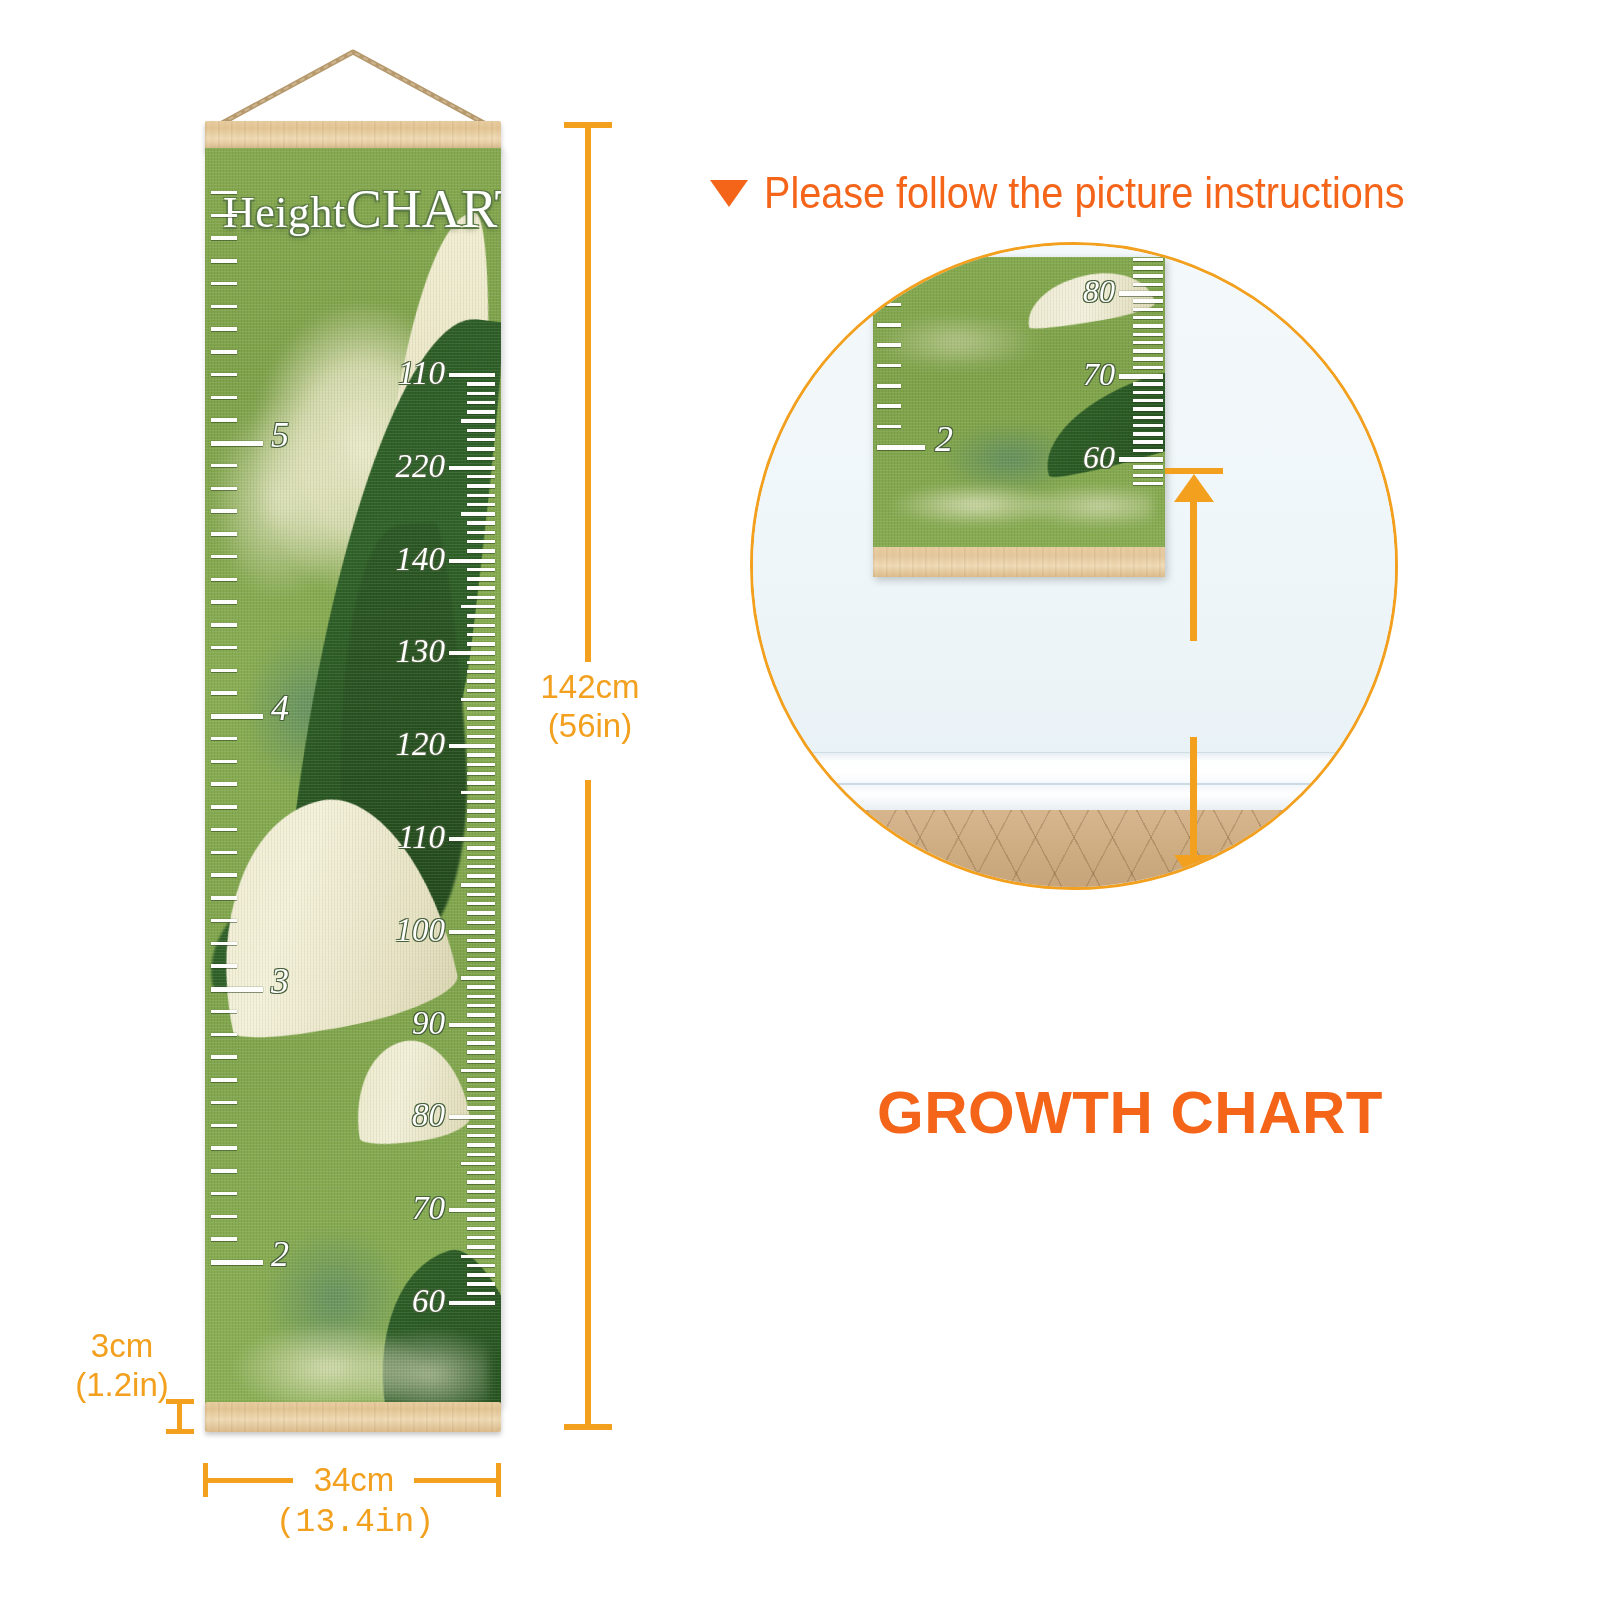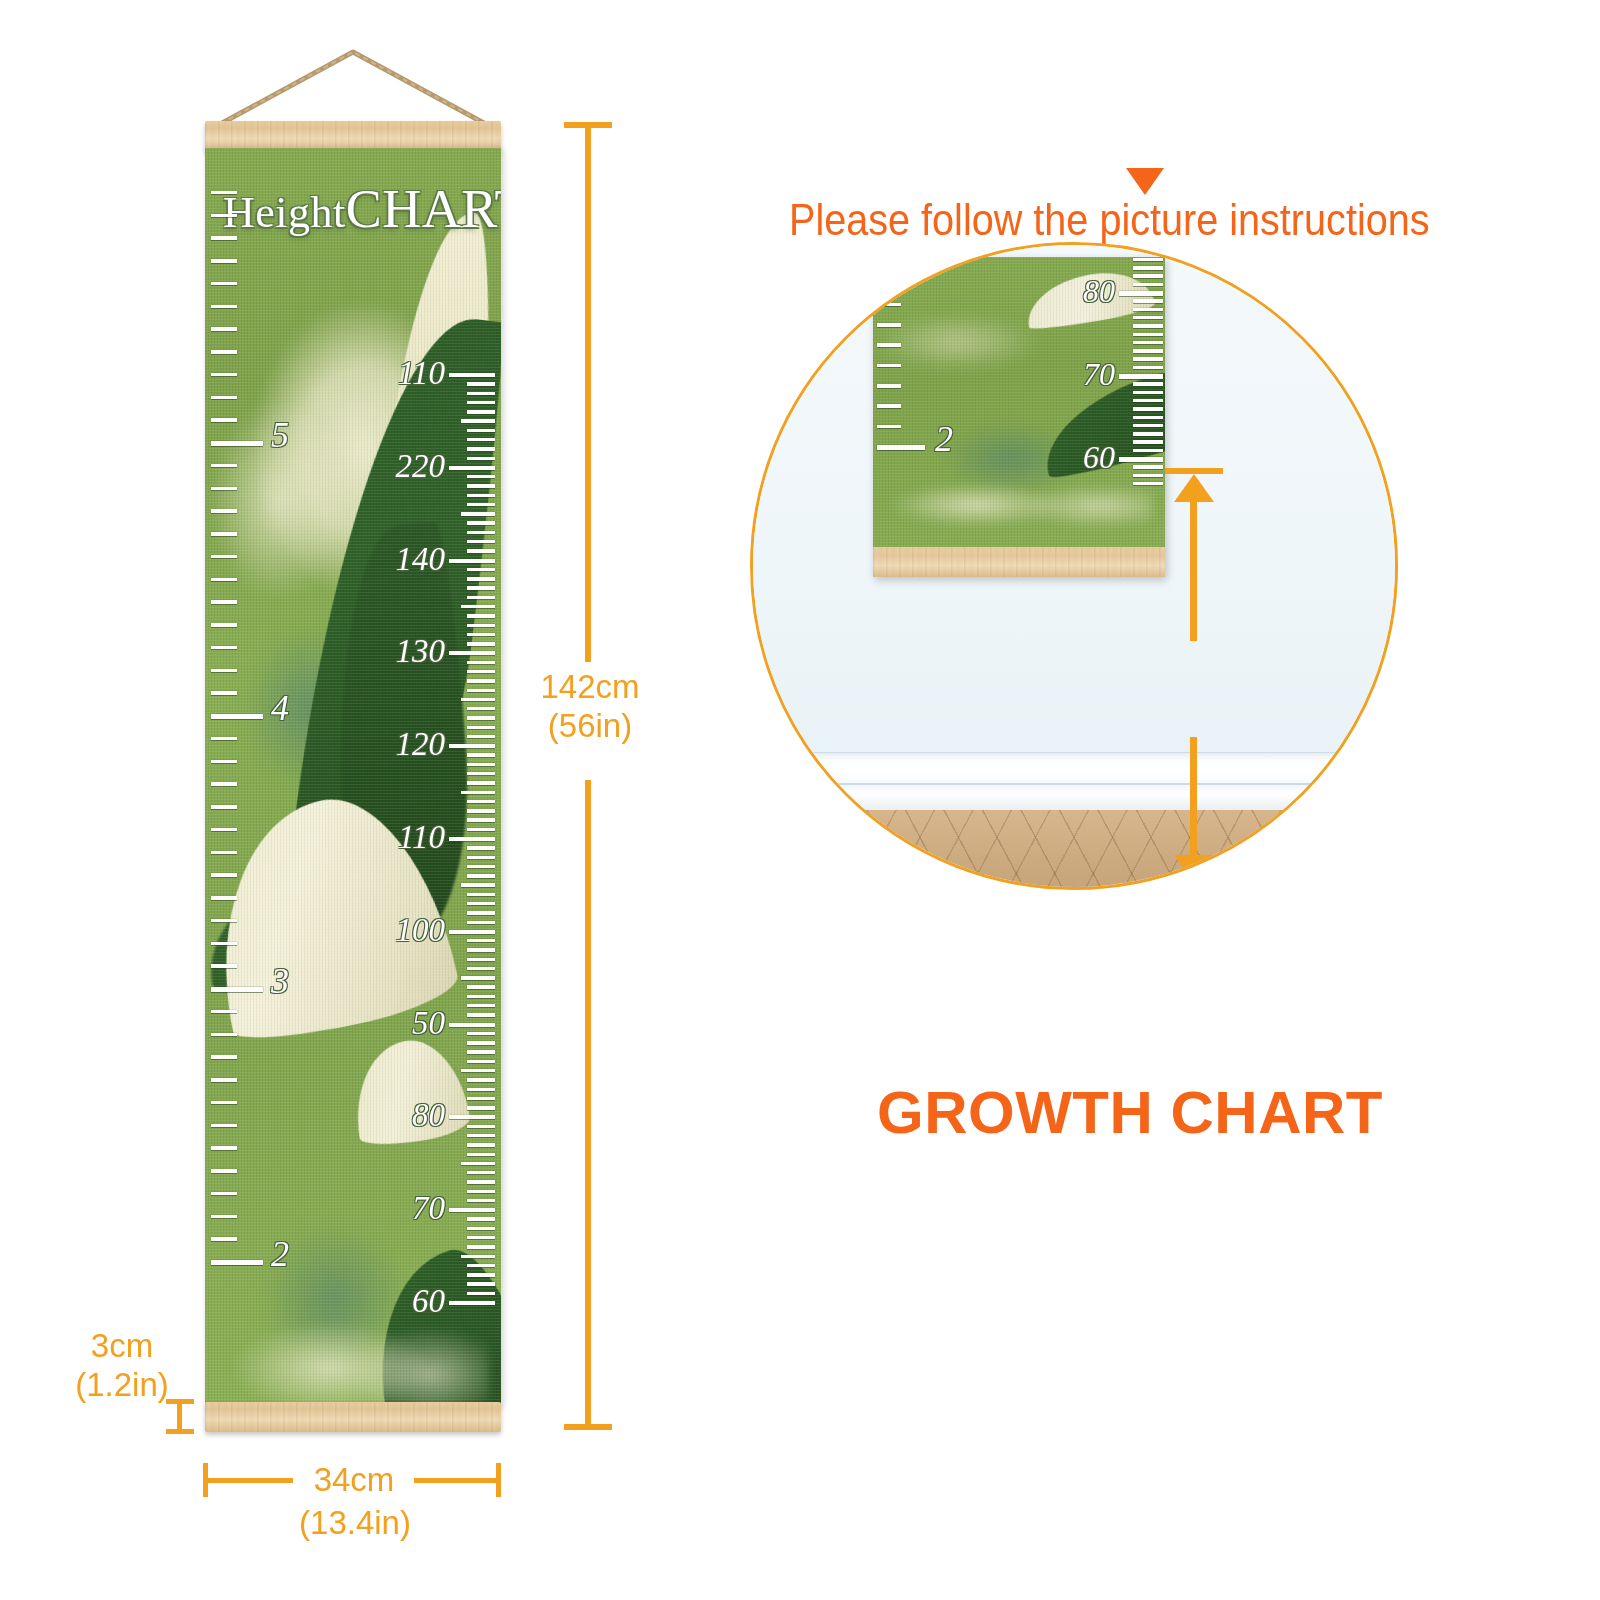--- a/index.html
+++ b/index.html
@@ -165,21 +165,21 @@
     position: absolute; color: #f2a01e;
     font-family: "Liberation Sans", sans-serif;
     font-size: 33px; line-height: 1.18; white-space: nowrap; text-align: center;
   }
 
   
   #right-panel { position: absolute; left: 660px; top: 0; width: 940px; height: 1600px; }
 
   #instruction-row {
     position: absolute; left: 50px; top: 168px; width: 870px;
-    display: flex; align-items: center;  flex-direction: column;
+    display: flex; align-items: center; gap: 16px;
   }
   #instruction-caret {
     width: 0; height: 0;
     border-left: 19px solid transparent; border-right: 19px solid transparent;
     border-top: 27px solid #f4651a; flex: 0 0 auto;
   }
   #instruction-text {
     color: #f4651a; font-size: 44px; font-weight: 400;
     font-family: "Liberation Sans", sans-serif;
     transform: scaleX(.90); transform-origin: left center;
@@ -382,21 +382,21 @@
           <div class="tick" style="right: 6px; top: 243.56px; width: 28px; height: 3.4px;"></div>
           <div class="tick" style="right: 6px; top: 234.28px; width: 28px; height: 3.4px;"></div>
           <div class="tick" style="right: 6px; top: 225px; width: 46px; height: 4px;"></div>
           <div class="cm-label" style="right: 56px; top: 209px;">110</div>
           <div class="cm-label" style="right: 56px; top: 301.8px;">220</div>
           <div class="cm-label" style="right: 56px; top: 394.6px;">140</div>
           <div class="cm-label" style="right: 56px; top: 487.4px;">130</div>
           <div class="cm-label" style="right: 56px; top: 580.2px;">120</div>
           <div class="cm-label" style="right: 56px; top: 673px;">110</div>
           <div class="cm-label" style="right: 56px; top: 765.8px;">100</div>
-          <div class="cm-label" style="right: 56px; top: 858.6px;">50</div>
+          <div class="cm-label" style="right: 56px; top: 858.6px;">90</div>
           <div class="cm-label" style="right: 56px; top: 951.4px;">80</div>
           <div class="cm-label" style="right: 56px; top: 1044.2px;">70</div>
           <div class="cm-label" style="right: 56px; top: 1137px;">60</div>
         </div>
       <div id="ruler-ft">
           <div class="tick" style="left: 6px; top: 1112px; width: 52px; height: 4.5px;"></div>
           <div class="tick" style="left: 6px; top: 1089.25px; width: 26px; height: 3.6px;"></div>
           <div class="tick" style="left: 6px; top: 1066.5px; width: 26px; height: 3.6px;"></div>
           <div class="tick" style="left: 6px; top: 1043.75px; width: 26px; height: 3.6px;"></div>
           <div class="tick" style="left: 6px; top: 1021px; width: 26px; height: 3.6px;"></div>
@@ -469,21 +469,21 @@
     <div class="dim-line" style="left:166px; top:1399px; width:28px; height:5px;"></div>
     <div class="dim-line" style="left:166px; top:1429px; width:28px; height:5px;"></div>
 
     <div class="dim-line" style="left:203px; top:1463px; width:5px; height:34px;"></div>
     <div class="dim-line" style="left:203px; top:1478px; width:90px; height:5px;"></div>
     <div class="dim-line" style="left:414px; top:1478px; width:84px; height:5px;"></div>
     <div class="dim-line" style="left:496px; top:1463px; width:5px; height:34px;"></div>
     <div class="dim-text" style="left:291px; top:1461px; width:126px;">
       <div>34cm</div>
     </div>
-    <div class="dim-text" style="left:275px; top:1504px; width:160px;">
+    <div class="dim-text" style="left:275px; top:1504px; width:160px;font-family:Liberation Mono, monospace;">
       <div>(13.4in)</div>
     </div>
   </div>
 
   <div id="right-panel">
 
     <div id="instruction-row">
       <div id="instruction-caret"></div>
       <div id="instruction-text">Please follow the picture instructions</div>
     </div>

